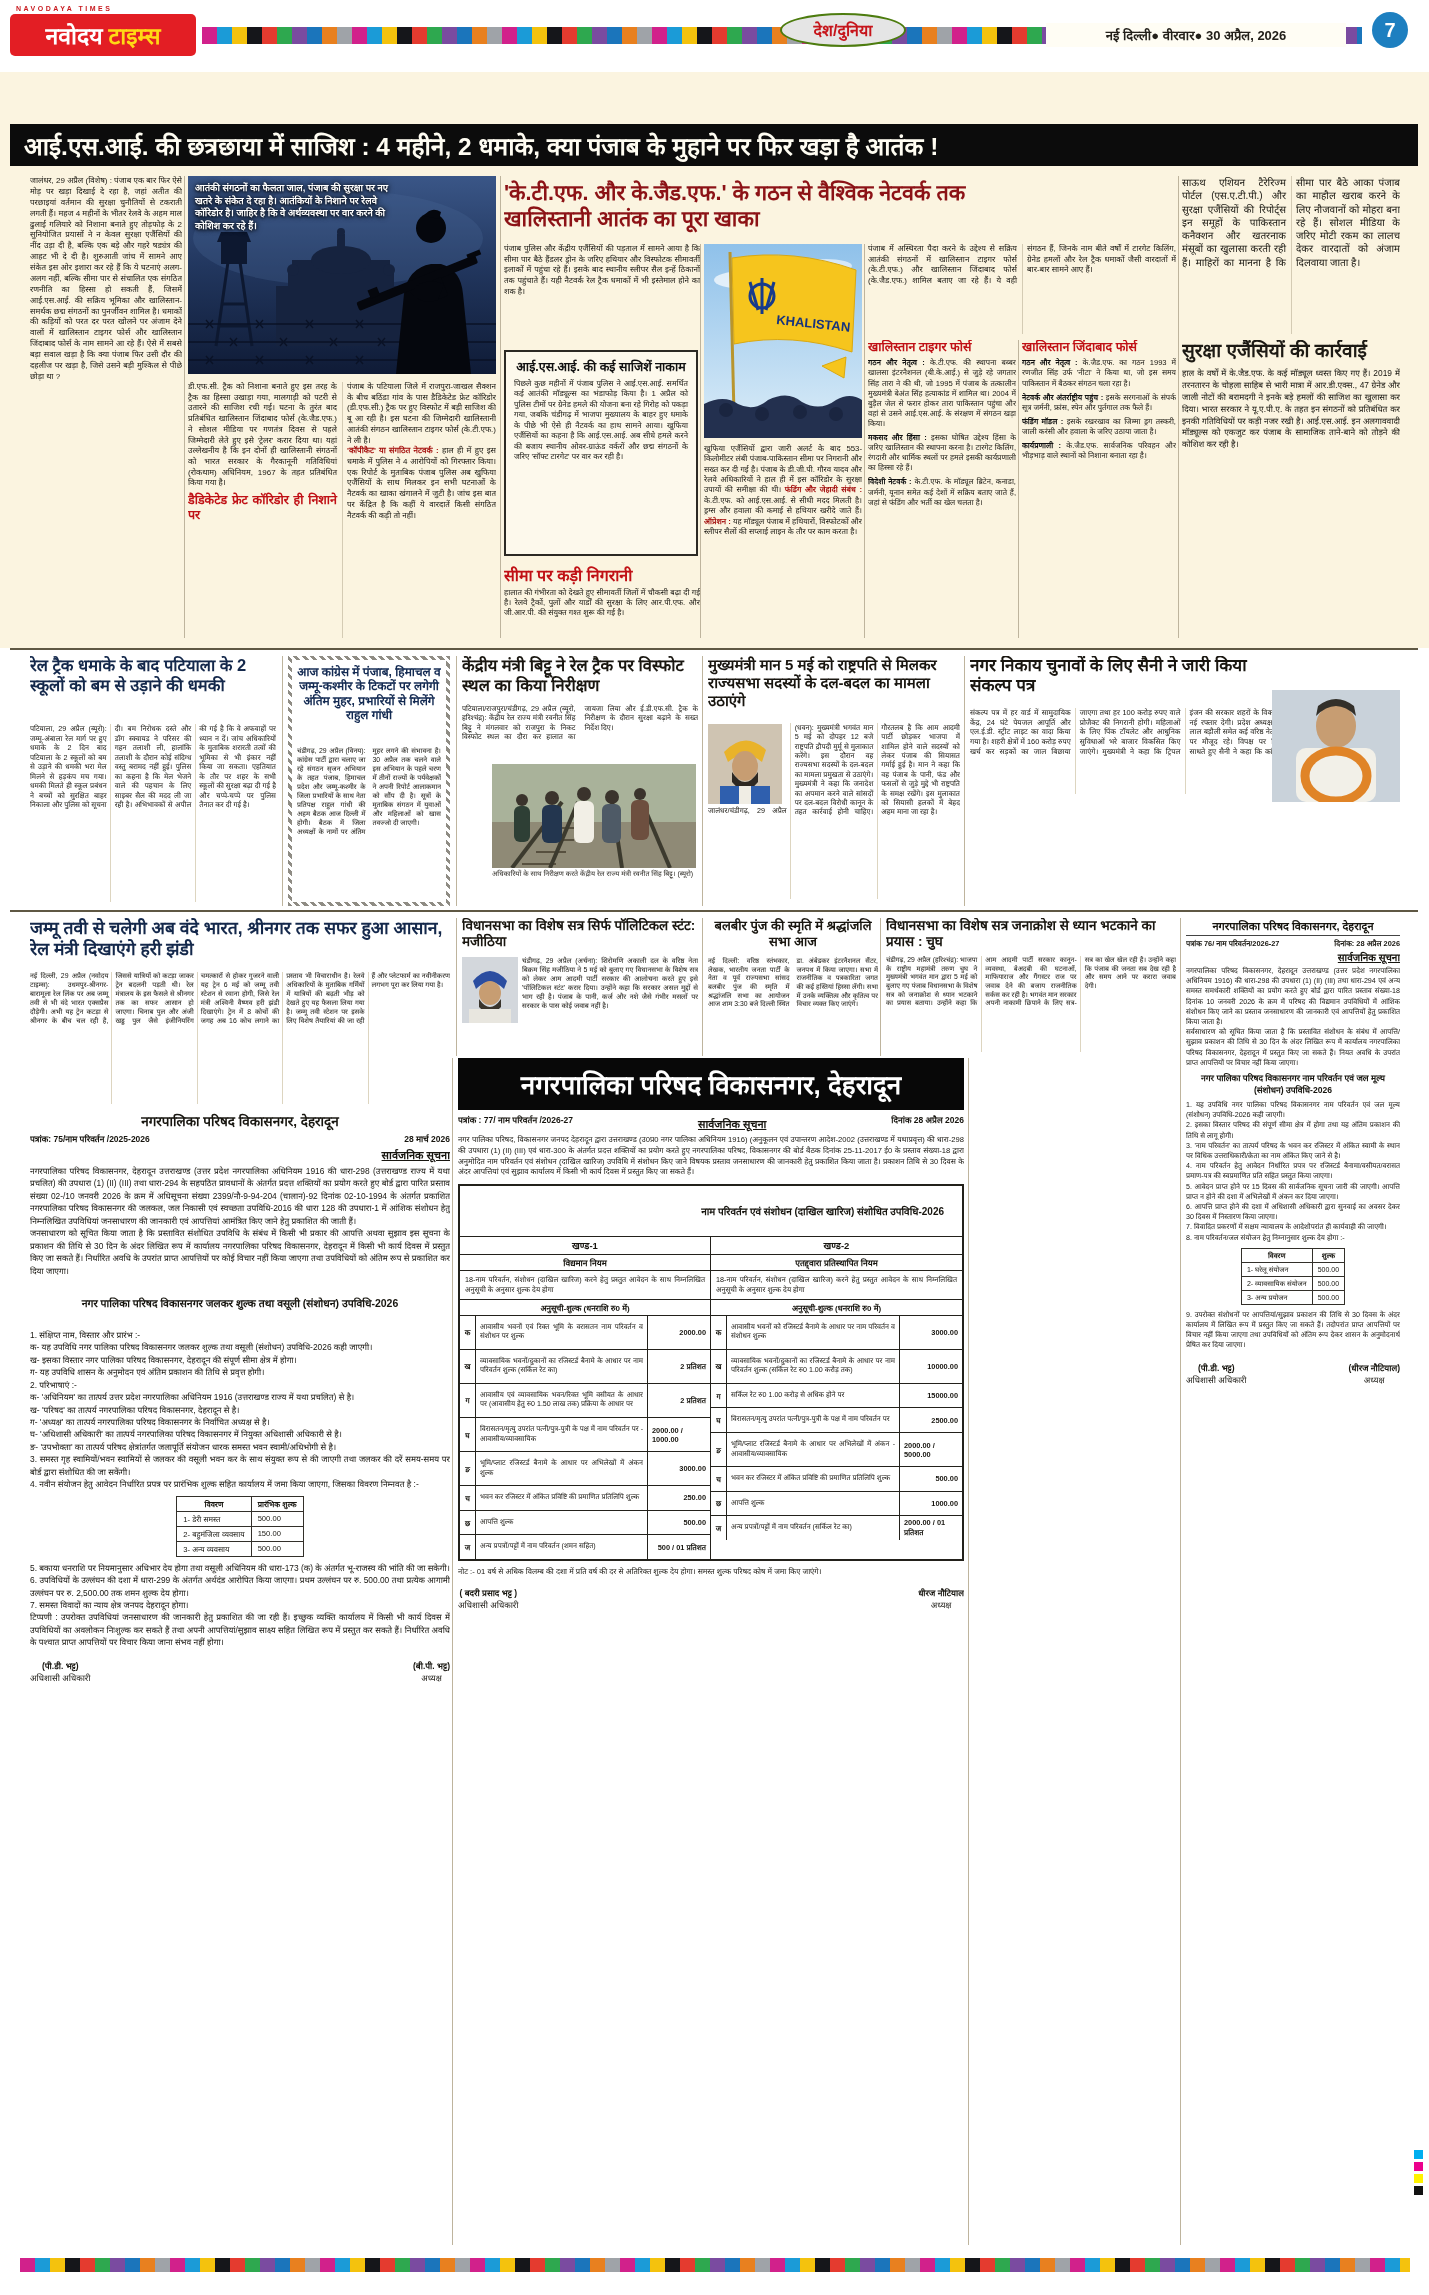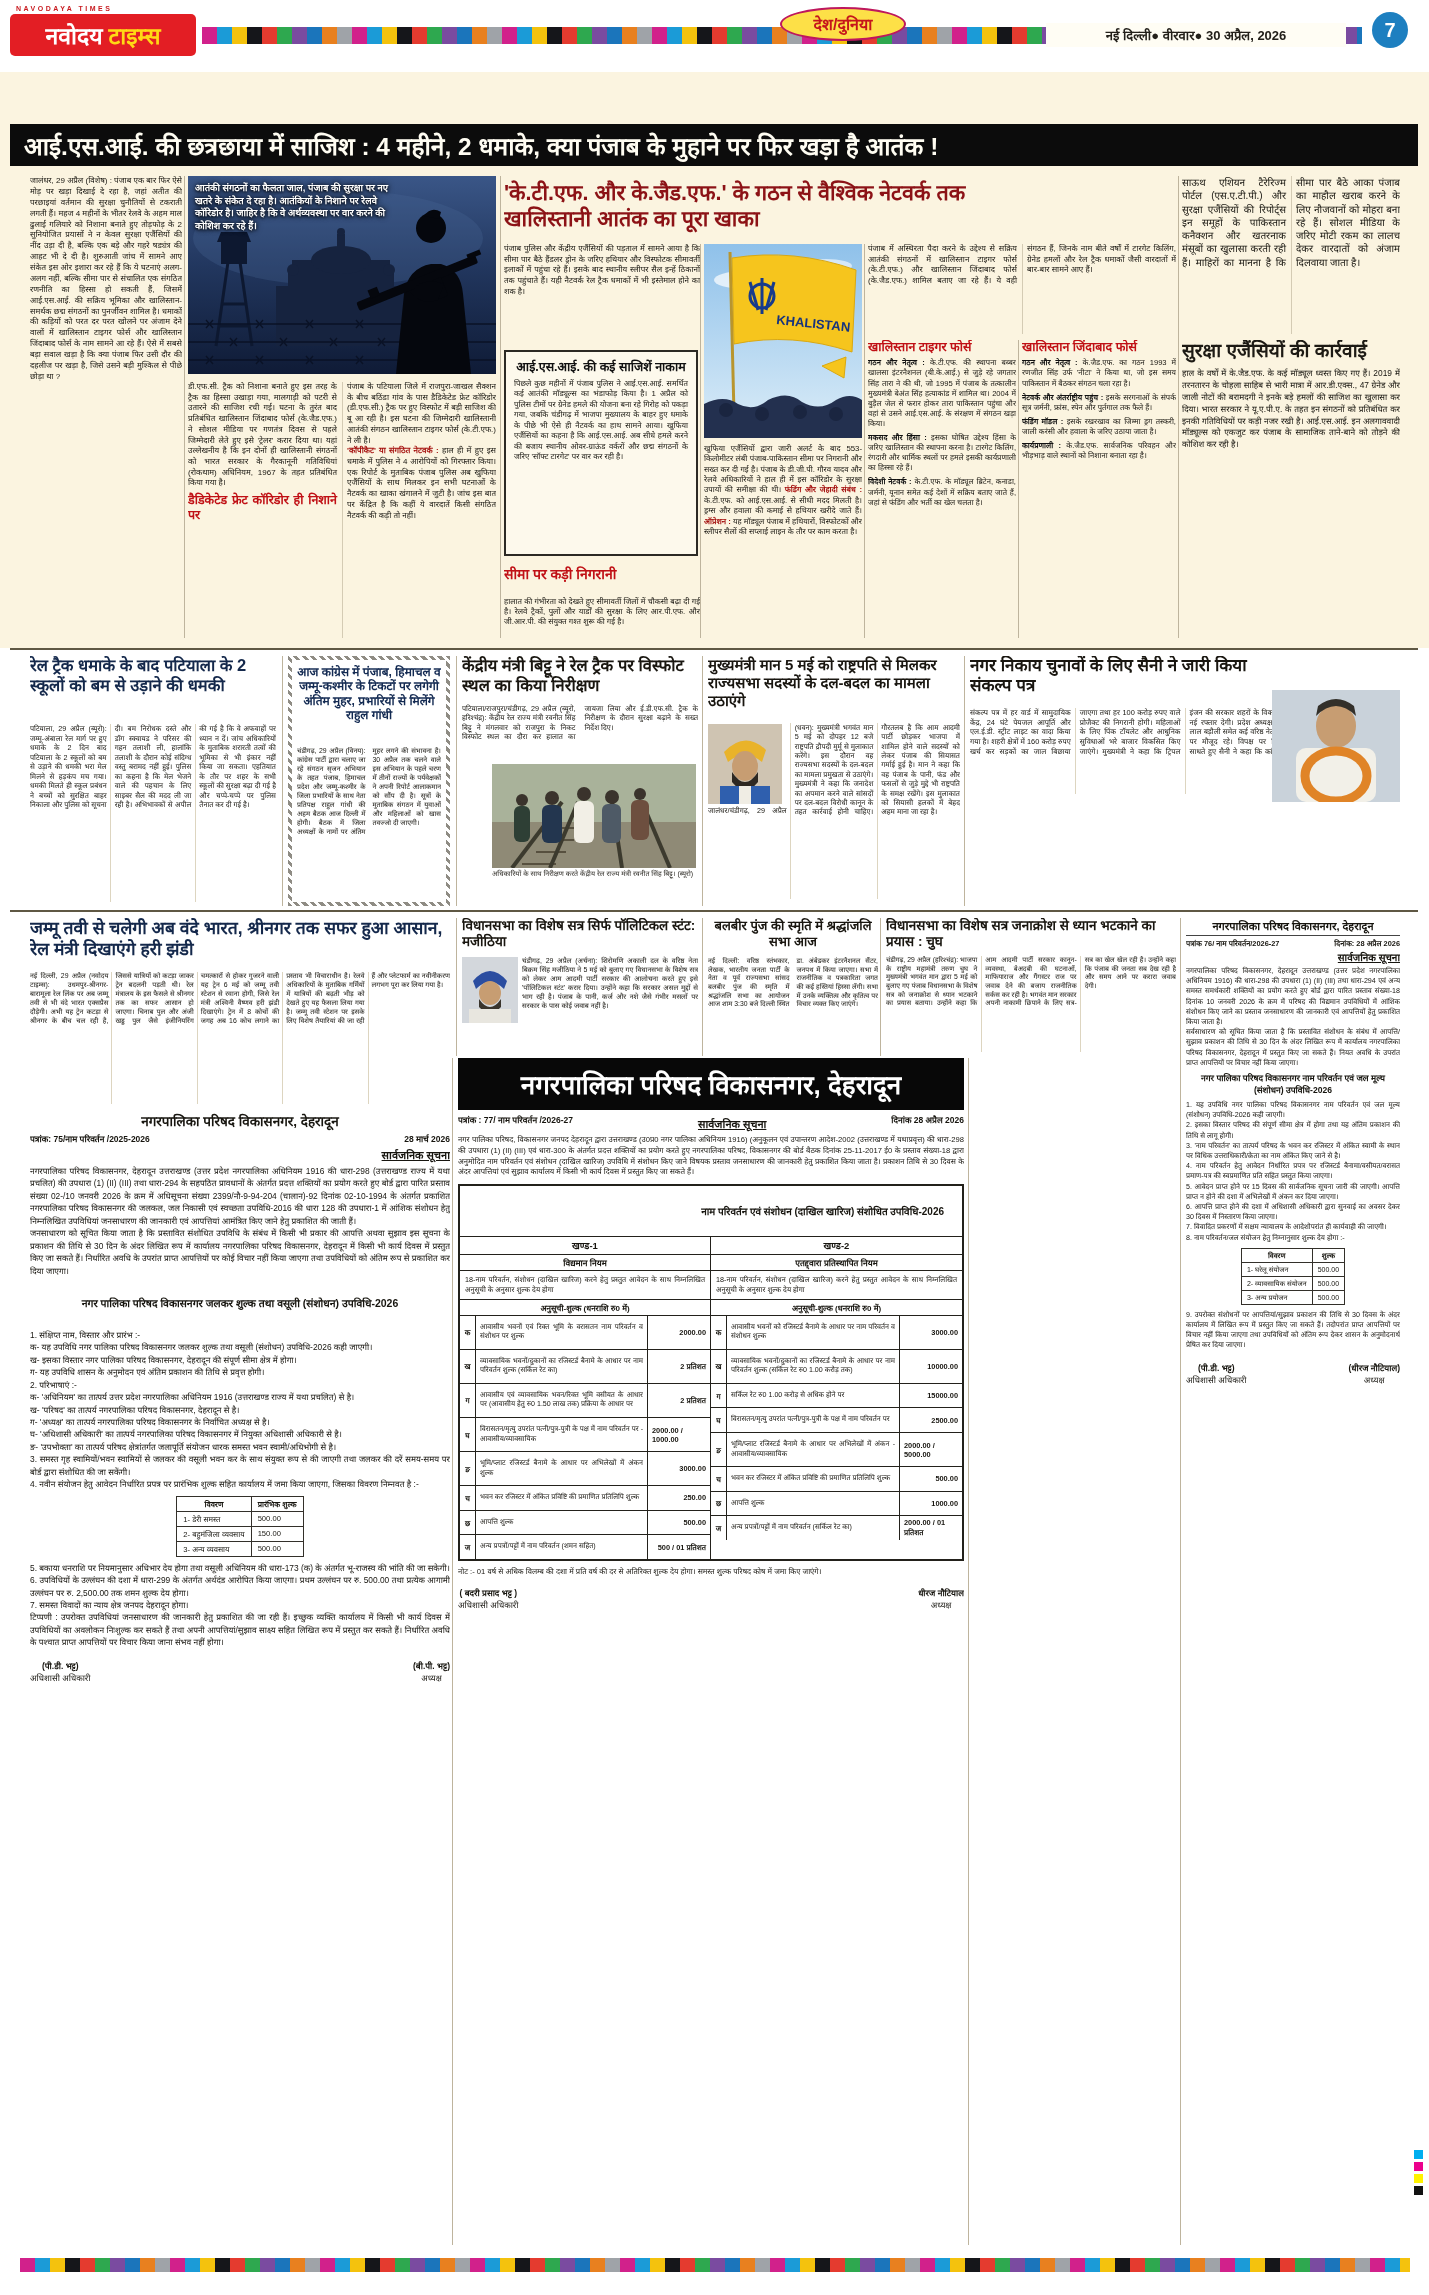--- a/index.html
+++ b/index.html
@@ -14,21 +14,21 @@
   
   #leadbg{left:0;top:72px;width:1429px;height:576px;background:#fbf4e0}
   #mast-tiny{left:16px;top:5px;font-size:7px;font-weight:700;color:#c81a1f;letter-spacing:2.5px}
   #logo{left:10px;top:14px;width:186px;height:42px;background:#e31e24;border-radius:5px;
         display:flex;align-items:center;justify-content:center;gap:6px;font-weight:700;font-size:23px}
   #logo .w1{color:#ffffff}#logo .w2{color:#ffd915}
   .strip{background:repeating-linear-gradient(90deg,#d1218b 0 15px,#1b9bd7 15px 30px,#f4c20d 30px 45px,
          #15161a 45px 60px,#e43b2f 60px 75px,#2ea84f 75px 90px,#7a4ba0 90px 105px,#1b75bb 105px 120px,
          #e8801f 120px 135px,#9fa3a8 135px 150px)}
   #strip-top{left:202px;top:27px;width:1160px;height:17px}
-  #section-oval{left:780px;top:7px;width:126px;height:34px;background:#fde047;border:2px solid #be185d;
+  #section-oval{left:780px;top:13px;width:126px;height:34px;background:#e5e5e5;border:2px solid #4d7c0f;
         border-radius:50%;color:#c6151b;font-weight:700;font-size:16px;display:flex;align-items:center;justify-content:center;z-index:3}
   #dateline{left:1046px;top:23px;width:300px;height:24px;background:#fffdf4;color:#23201a;font-weight:700;
         font-size:13px;display:flex;align-items:center;justify-content:center;z-index:3}
   #pagenum{left:1372px;top:12px;width:36px;height:36px;border-radius:50%;background:#1d7fc0;color:#fff;
         font-weight:700;font-size:20px;display:flex;align-items:center;justify-content:center;z-index:3}
 
   
   #kicker{left:30px;top:76px;width:1368px;height:42px;background:#ffdf5e;border-bottom:3px solid #e01319;
         display:flex;align-items:center;padding-left:18px;z-index:2}
   #kicker:before{content:"";position:absolute;left:0;top:0;width:7px;height:100%;background:#e01319}
@@ -47,21 +47,21 @@
   #lunder h3{color:#c01015;font-size:12.5px;line-height:1.2;margin:4px 0 3px;font-weight:700}
   #lunder b{color:#a5110f}
   #lktfhead{left:504px;top:180px;width:462px;height:58px;color:#8c1216;font-weight:700;font-size:21.5px;
         line-height:1.22;overflow:hidden}
   #lktfintro{left:504px;top:244px;width:196px;height:100px;font-size:8px;line-height:1.34;overflow:hidden}
   #lisibox{left:504px;top:350px;width:194px;height:206px;border:2px solid #2c2a24;background:#fdf9ec;
         padding:6px 8px;overflow:hidden}
   #lisibox h3{text-align:center;font-size:12.5px;font-weight:700;margin-bottom:4px;color:#111}
   #lisibox p{font-size:7.8px;line-height:1.34}
   #lborder{left:504px;top:564px;width:196px;height:74px;overflow:hidden}
-  #lborder h3{color:#c01015;font-size:14px;font-weight:700;margin-bottom:14px}
+  #lborder h3{color:#c01015;font-size:16px;font-weight:700;margin-bottom:2px}
   #lborder p{font-size:7.8px;line-height:1.3}
   #lflag{left:704px;top:244px;width:158px;height:194px;overflow:hidden}
   #lunderflag{left:704px;top:444px;width:158px;height:194px;font-size:7.8px;line-height:1.33;overflow:hidden}
   #lunderflag b{color:#a5110f}
   #lintrob{left:868px;top:244px;width:308px;height:90px;column-count:2;column-gap:10px;
         column-rule:1px solid #d4cbb4;font-size:8px;line-height:1.33;overflow:hidden}
   #lintroc{left:1182px;top:176px;width:218px;height:158px;column-count:2;column-gap:10px;
         column-rule:1px solid #d4cbb4;font-size:10px;line-height:1.33;overflow:hidden}
   .forcecol h3{color:#c01015;font-size:12.5px;font-weight:700;margin-bottom:4px;line-height:1.15}
   .forcecol{overflow:hidden}

